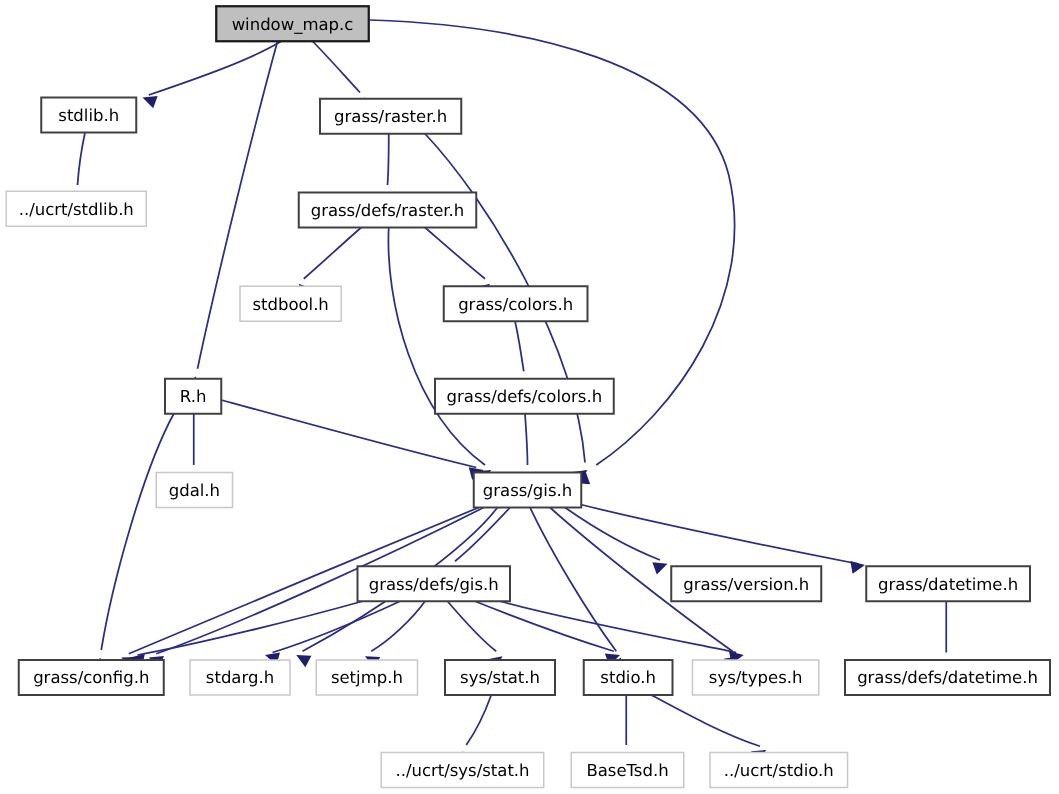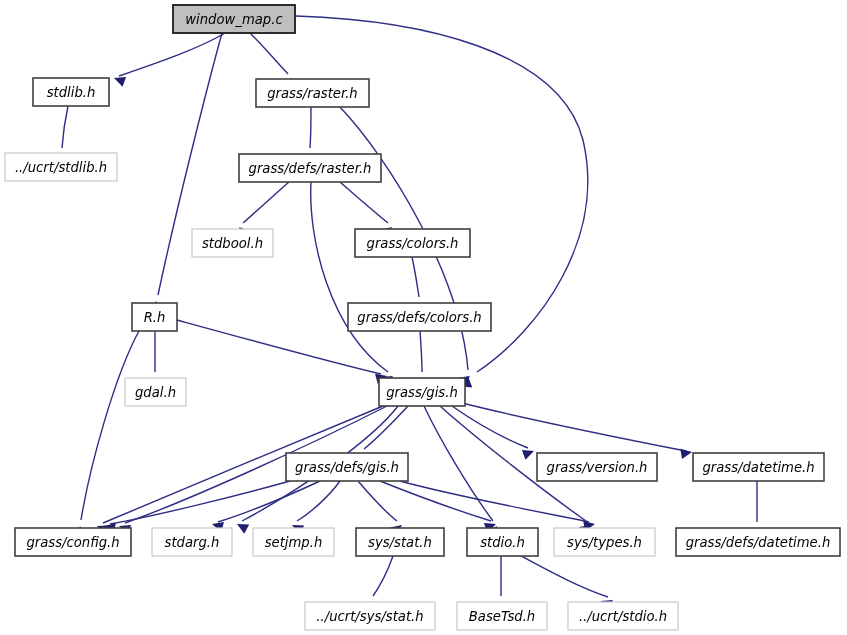--- a/index.html
+++ b/index.html
@@ -9,21 +9,20 @@
   }
   body {
     font-family: "DejaVu Sans", "Liberation Sans", sans-serif;
   }
   #graph-wrap {
     position: relative;
     width: 847px;
     height: 634px;
     background: #ffffff;
     overflow: hidden;
-    font-style: italic;
   }
   svg#depgraph {
     display: block;
     width: 847px;
     height: 635px;
   }
   .node-box {
     fill: #ffffff;
     stroke: #404040;
     stroke-width: 1.6;

